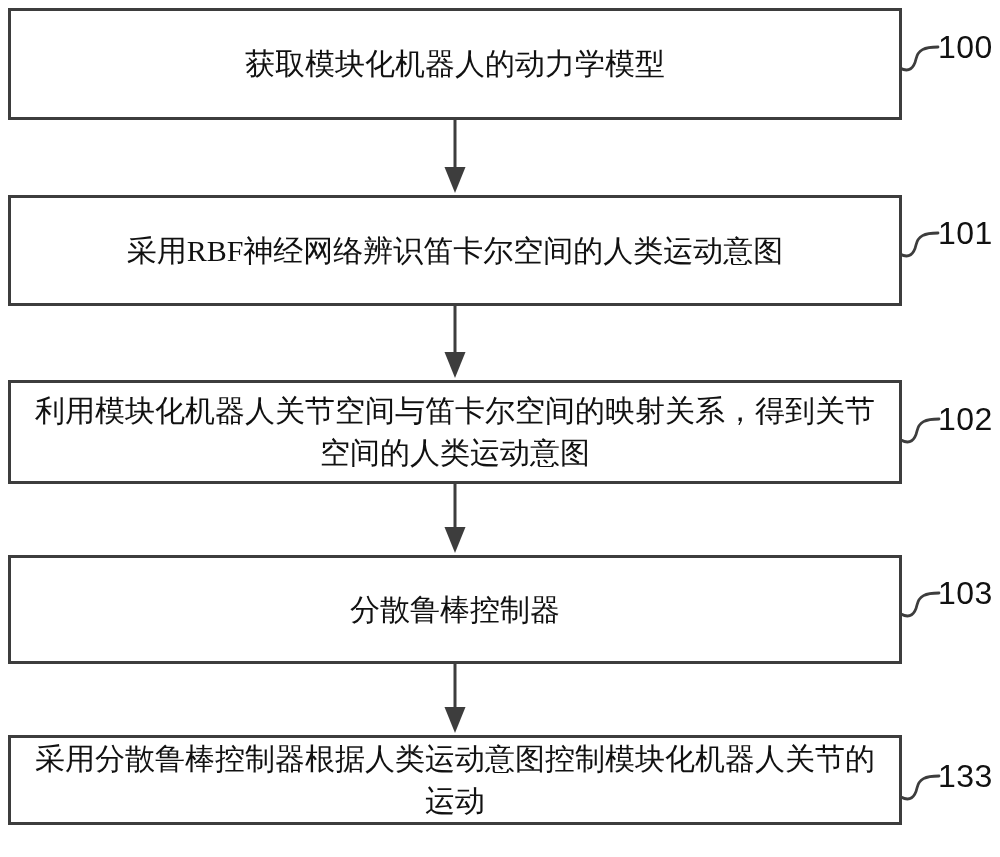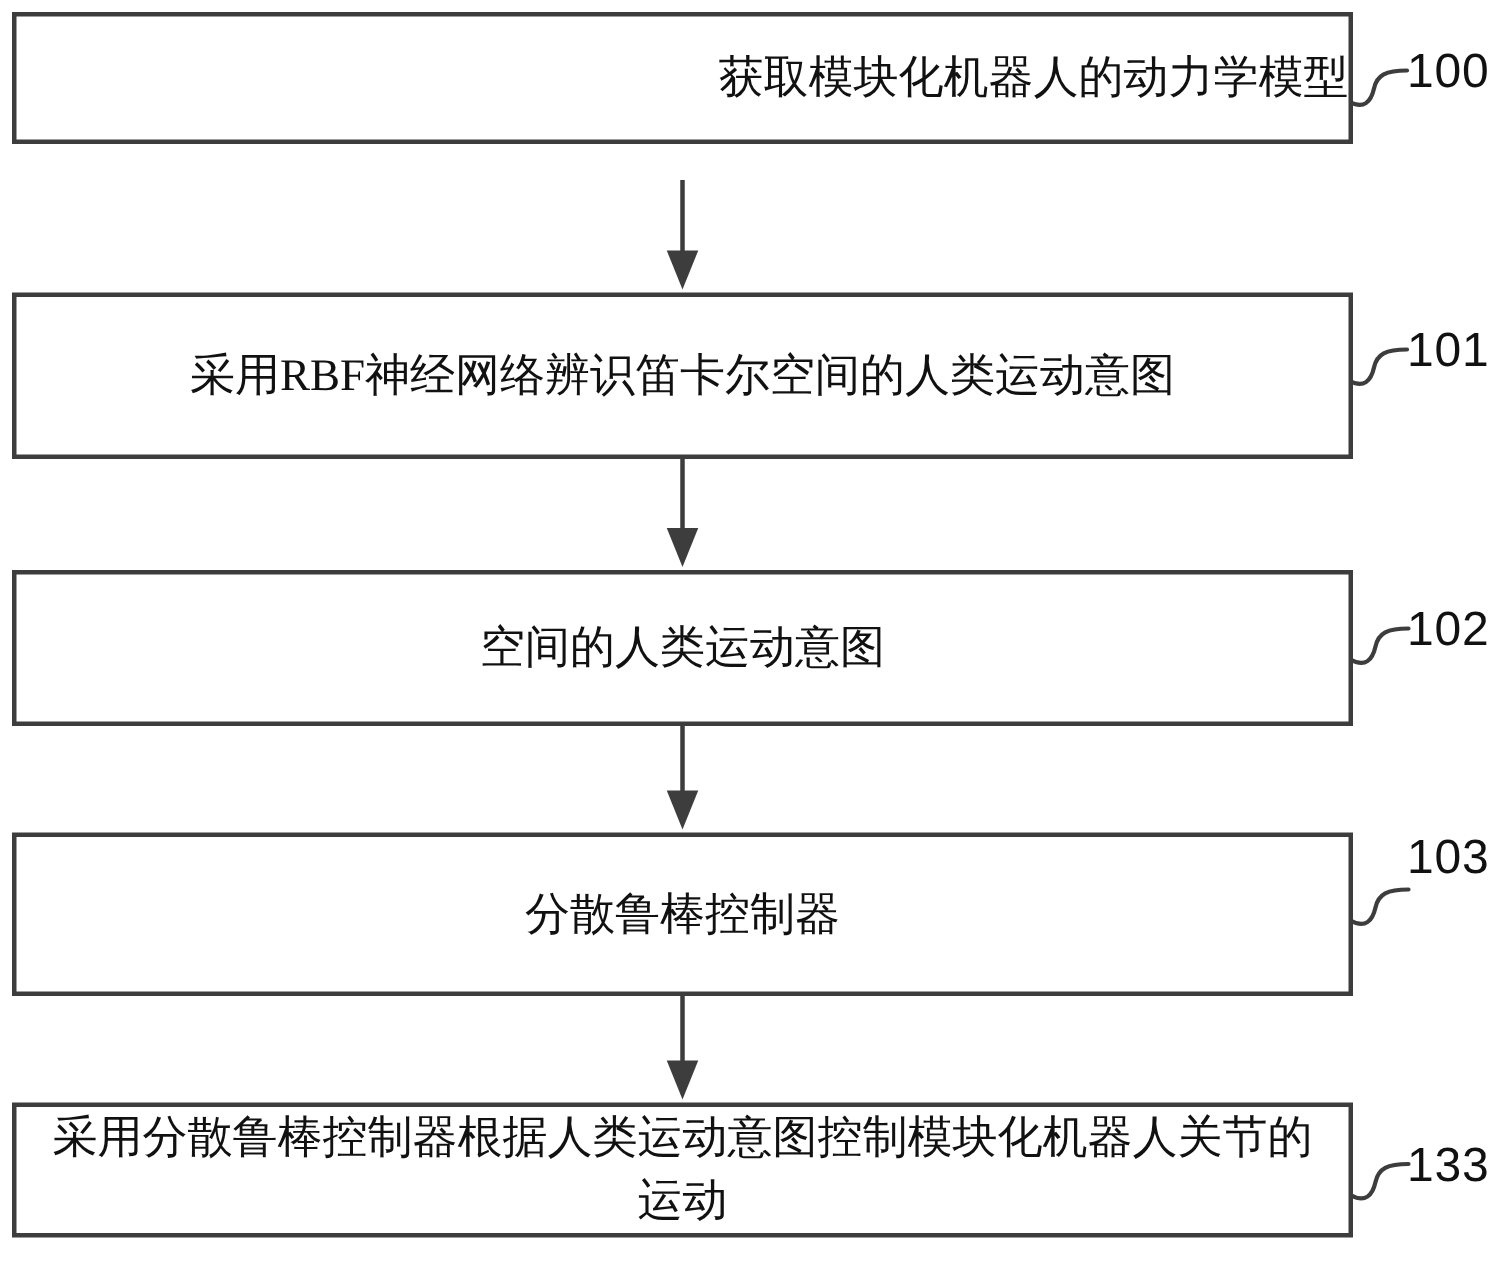--- a/index.html
+++ b/index.html
@@ -45,29 +45,29 @@
     color:var(--text-color);
     text-align:left;
     letter-spacing:0.5px;
   }
   #connector-layer{
     position:absolute;
     left:0;top:0;
     width:1000px;height:857px;
     pointer-events:none;
   }
-  #b1{top:8px;height:88px;align-items:flex-end;}
+  #b1{top:8px;height:112px;}
   #b2{top:195px;height:111px;}
   #b3{top:380px;height:104px;}
   #b4{top:555px;height:109px;}
   #b5{top:735px;height:90px;}
   #r100{top:29px;}
   #r101{top:215px;}
   #r102{top:401px;}
-  #r103{top:553px;}
+  #r103{top:575px;}
   #r104{top:758px;}
 </style>
 </head>
 <body>
 
 <div id="stage">
 
   <svg id="connector-layer" viewBox="0 0 1000 857" xmlns="http://www.w3.org/2000/svg">
 
     <g>
@@ -96,20 +96,21 @@
 
   <div id="b1" class="step-box">
     <div class="box-line">获取模块化机器人的动力学模型</div>
   </div>
 
   <div id="b2" class="step-box">
     <div class="box-line">采用RBF神经网络辨识笛卡尔空间的人类运动意图</div>
   </div>
 
   <div id="b3" class="step-box">
+    <div class="box-line">利用模块化机器人关节空间与笛卡尔空间的映射关系，得到关节</div>
     <div class="box-line">空间的人类运动意图</div>
   </div>
 
   <div id="b4" class="step-box">
     <div class="box-line">分散鲁棒控制器</div>
   </div>
 
   <div id="b5" class="step-box">
     <div class="box-line">采用分散鲁棒控制器根据人类运动意图控制模块化机器人关节的</div>
     <div class="box-line">运动</div>

